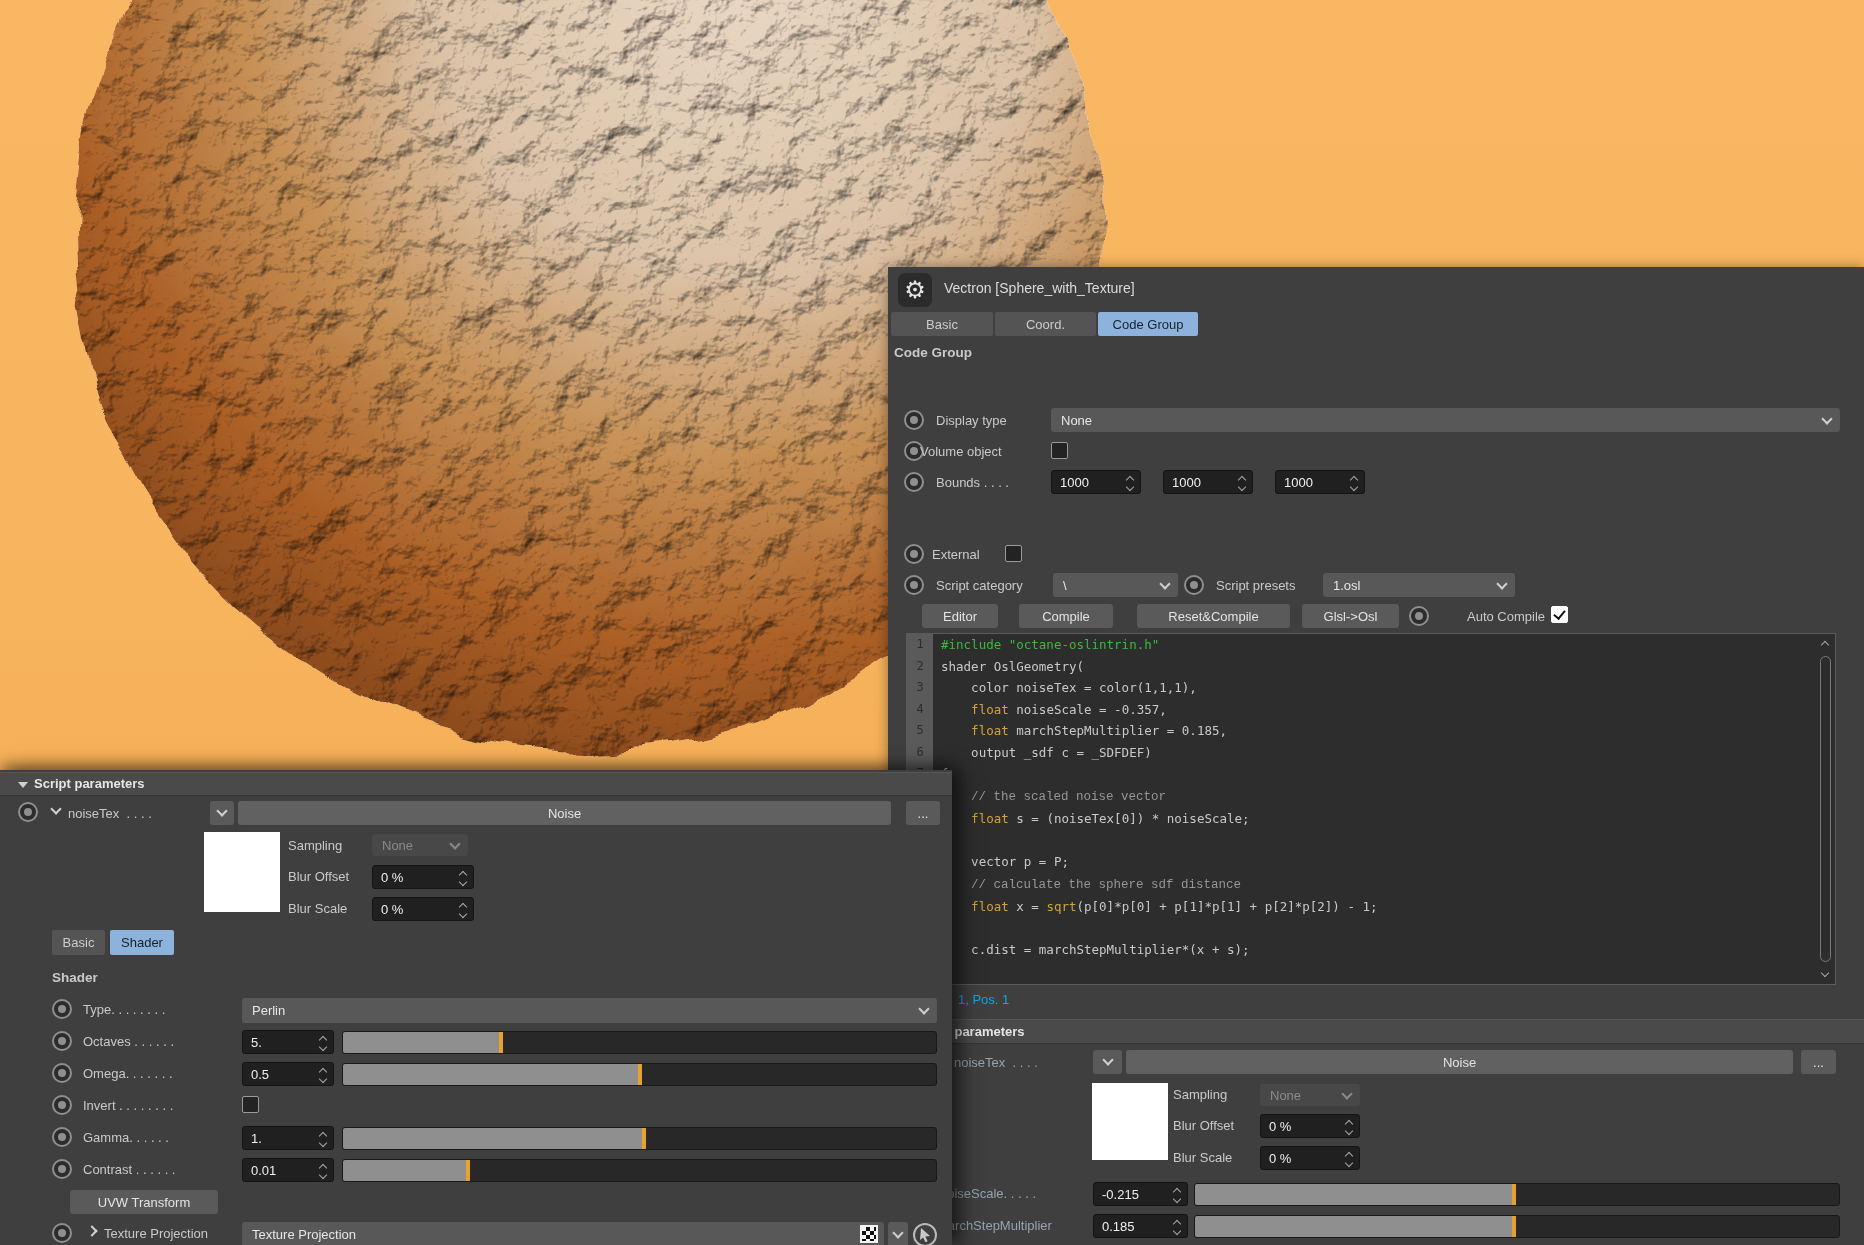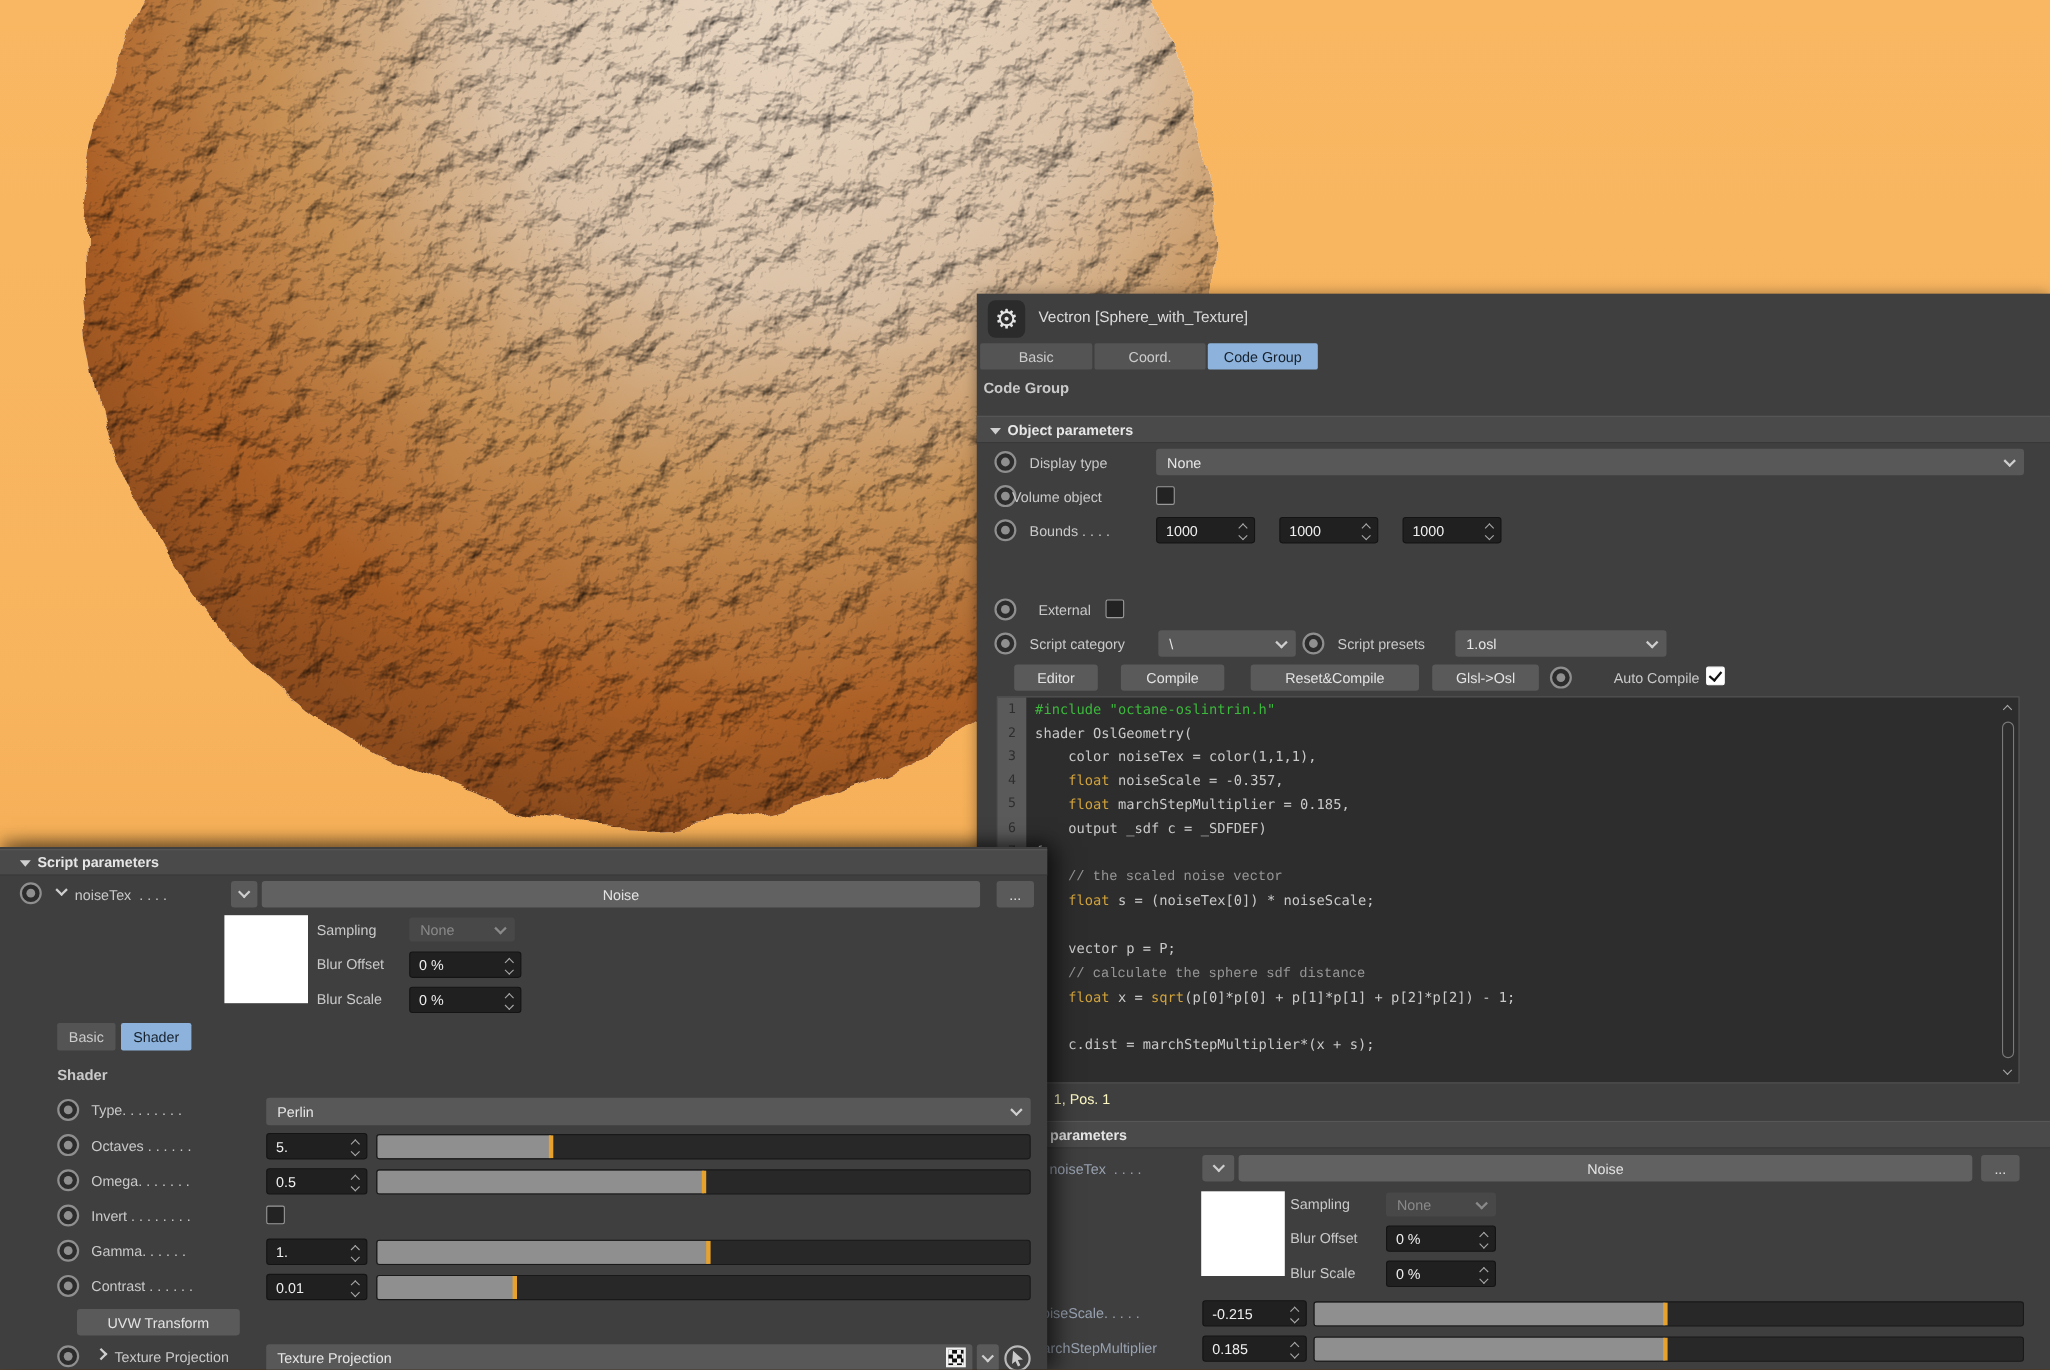--- a/index.html
+++ b/index.html
@@ -103,24 +103,20 @@
 
     <div class="gearbox" style="left:10px;top:6px;">⚙</div>
     <div class="lbl" style="left:56px;top:13px;font-size:14px;color:#dcdcdc;">Vectron [Sphere_with_Texture]</div>
 
     <div class="tab" style="left:3px;top:45px;width:102px;">Basic</div>
     <div class="tab" style="left:107px;top:45px;width:101px;">Coord.</div>
     <div class="tab sel" style="left:210px;top:45px;width:100px;">Code Group</div>
 
     <div class="lbl bold" style="left:6px;top:78px;font-size:13.5px;">Code Group</div>
 
-    <div class="hdrbar" style="top:111px;">
-      <span class="tri" style="left:12px;top:10px;"></span>
-      <span class="txt" style="left:28px;">Object parameters</span>
-    </div>
     <div>
       <span class="radio" style="left:16px;top:143px;"></span>
       <span class="lbl" style="left:48px;top:146px;">Display type</span>
       <div class="dd" style="left:163px;top:141px;width:789px;">
         <span>None</span>
         <span class="cv down"></span>
       </div>
     </div>
     <div>
       <span class="radio" style="left:16px;top:174px;"></span>
@@ -148,21 +144,21 @@
         <span>1000</span>
         <span class="spins">
             <span class="cv sm up"></span>
             <span class="cv sm down dn"></span>
           </span>
       </div>
     </div>
 
     <div>
       <span class="radio" style="left:16px;top:277px;"></span>
-      <span class="lbl" style="left:56px;top:280px;">External</span>
+      <span class="lbl" style="left:44px;top:280px;">External</span>
       <span class="chk" style="left:117px;top:278px;"></span>
     </div>
     <div>
       <span class="radio" style="left:16px;top:308px;"></span>
       <span class="lbl" style="left:48px;top:311px;">Script category</span>
       <div class="dd" style="left:165px;top:306px;width:125px;">
         <span>\</span>
         <span class="cv down"></span>
       </div>
       <span class="radio" style="left:296px;top:308px;"></span>
@@ -201,21 +197,21 @@
           <div>15</div>
           <div>16</div>
         </div>
       <div id="code"><div class="cl"><span class="c-g">#include "octane-oslintrin.h"</span></div><div class="cl"><span class="c-p">shader OslGeometry(</span></div><div class="cl"><span class="c-p">    color noiseTex = color(1,1,1),</span></div><div class="cl"><span class="c-p">    </span><span class="c-y">float</span><span class="c-p"> noiseScale = -0.357,</span></div><div class="cl"><span class="c-p">    </span><span class="c-y">float</span><span class="c-p"> marchStepMultiplier = 0.185,</span></div><div class="cl"><span class="c-p">    output _sdf c = _SDFDEF)</span></div><div class="cl"><span class="c-p">{</span></div><div class="cl"><span class="c-c">    // the scaled noise vector</span></div><div class="cl"><span class="c-p">    </span><span class="c-y">float</span><span class="c-p"> s = (noiseTex[0]) * noiseScale;</span></div><div class="cl">&nbsp;</div><div class="cl"><span class="c-p">    vector p = P;</span></div><div class="cl"><span class="c-c">    // calculate the sphere sdf distance</span></div><div class="cl"><span class="c-p">    </span><span class="c-y">float</span><span class="c-p"> x = </span><span class="c-y">sqrt</span><span class="c-p">(p[0]*p[0] + p[1]*p[1] + p[2]*p[2]) - 1;</span></div><div class="cl">&nbsp;</div><div class="cl"><span class="c-p">    c.dist = marchStepMultiplier*(x + s);</span></div><div class="cl">&nbsp;</div></div>
       <div id="sbar">
         <span class="cv sm up" style="left:4px;top:6px;"></span>
         <div class="thumb"></div>
         <span class="cv sm down" style="left:4px;bottom:6px;"></span>
       </div>
     </div>
-    <div class="lbl" style="left:70px;top:725px;color:#fef9c3;">1, Pos. 1</div>
+    <div class="lbl" style="left:70px;top:725px;color:#0ea5e9;">1, Pos. 1</div>
 
     <div class="hdrbar" style="top:752px;">
       <span class="tri" style="left:12px;top:10px;"></span>
       <span class="txt" style="left:26px;">Script parameters</span>
     </div>
     <div>
       <span class="radio" style="left:16px;top:785px;"></span>
       <span class="cv down" style="left:50px;top:788px;border-color:#cfcfcf;"></span>
       <span class="lbl plbl" style="left:66px;top:788px;">noiseTex  . . . .</span>
       <div class="btn" style="left:205px;top:783px;width:29px;">

